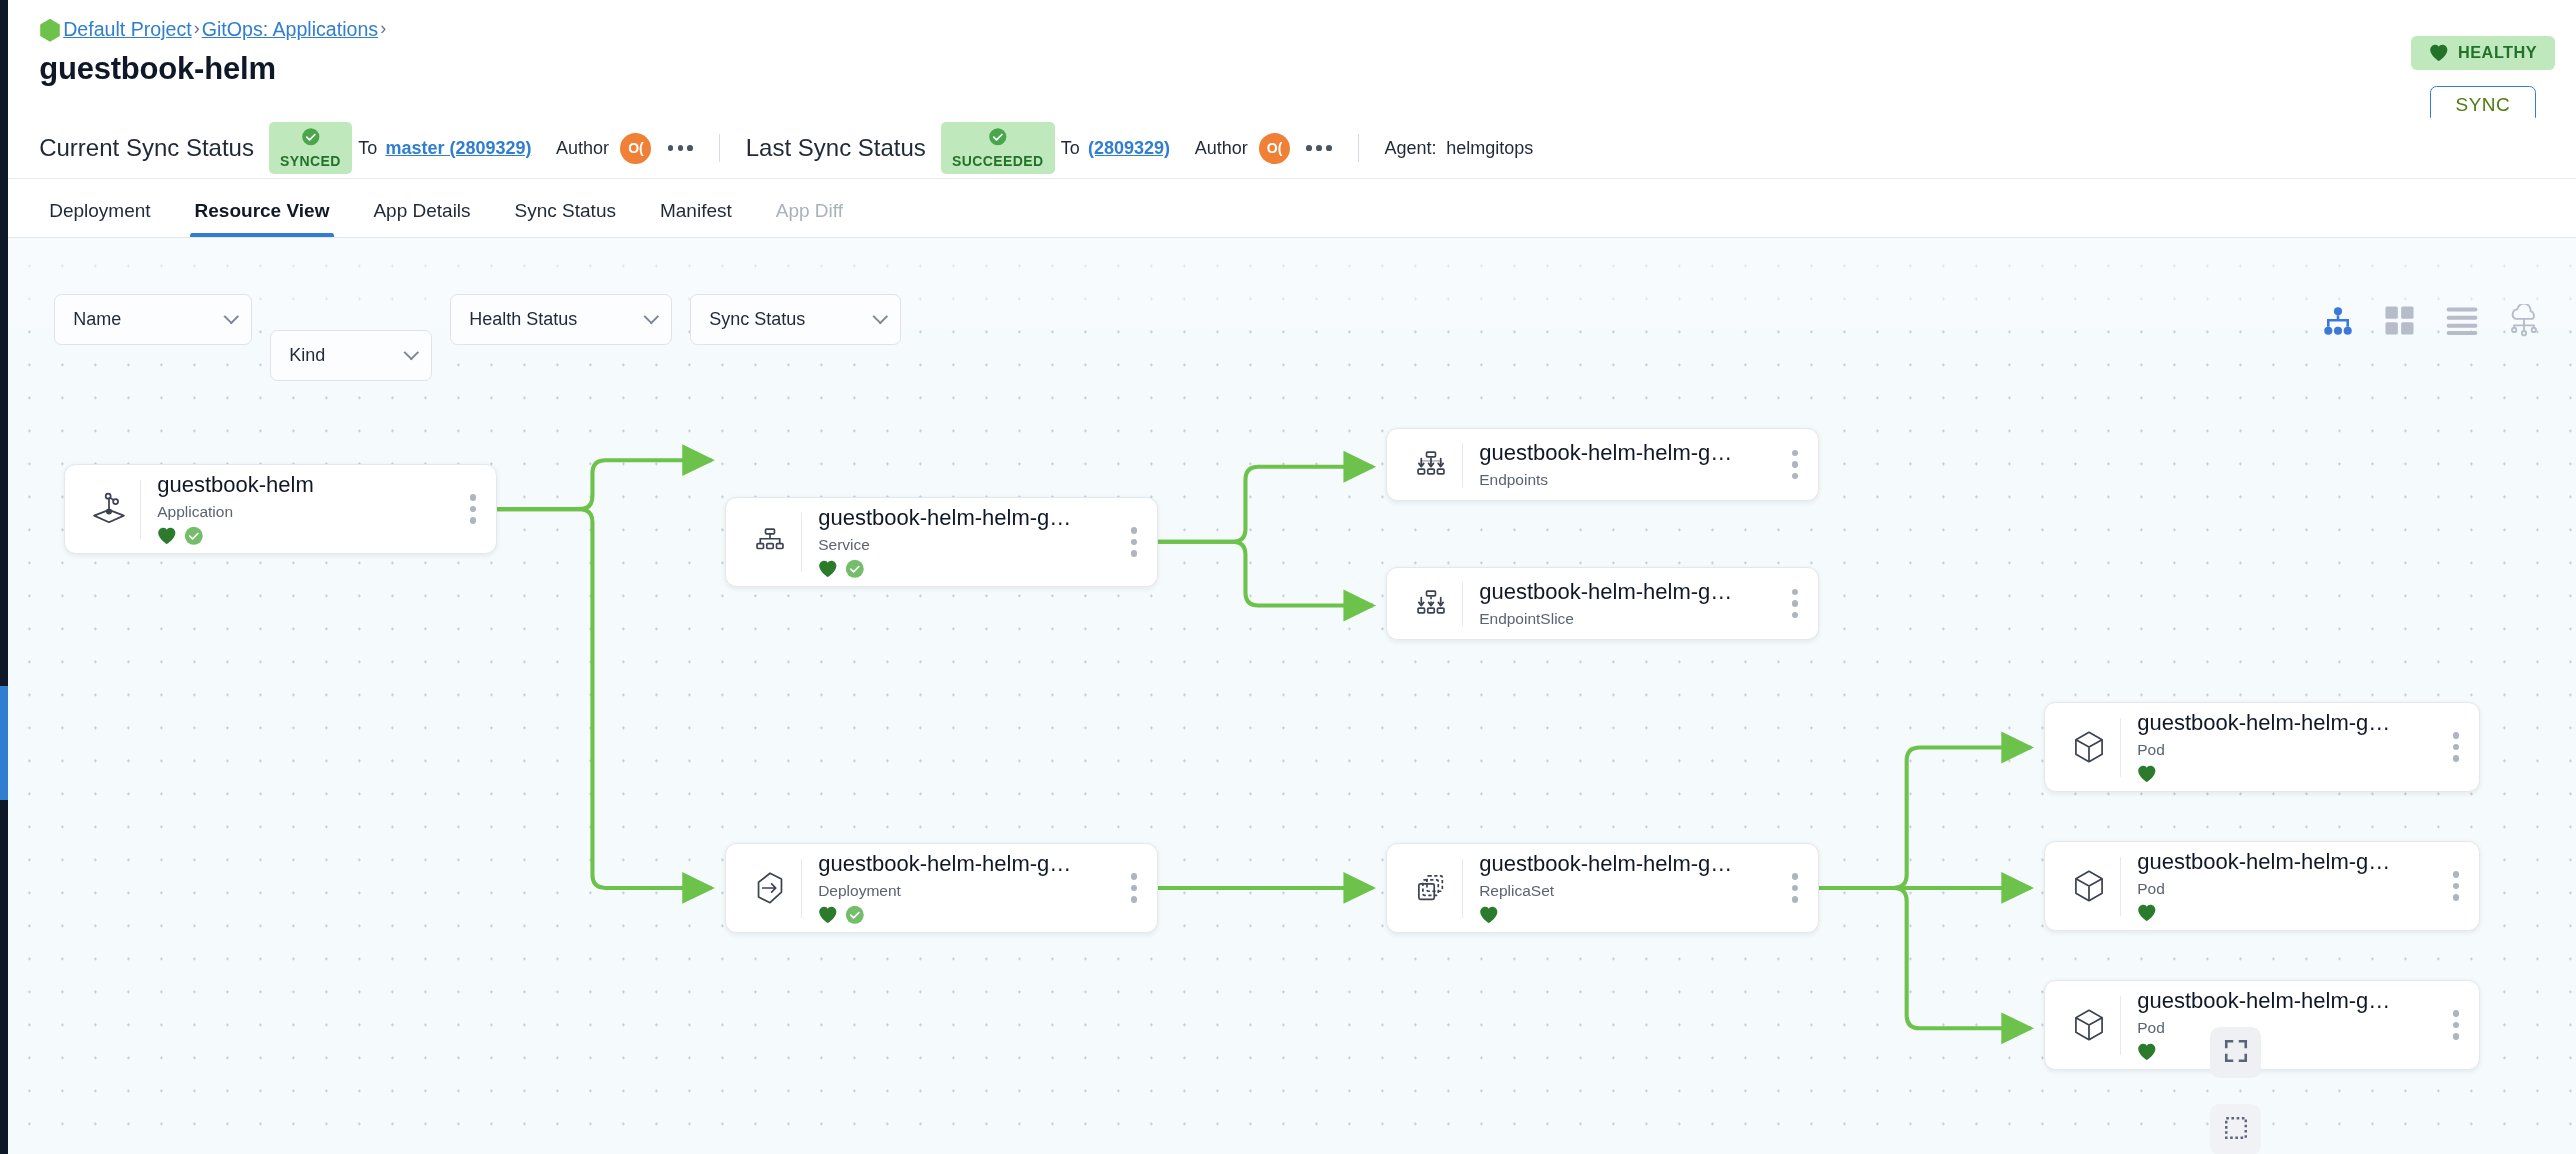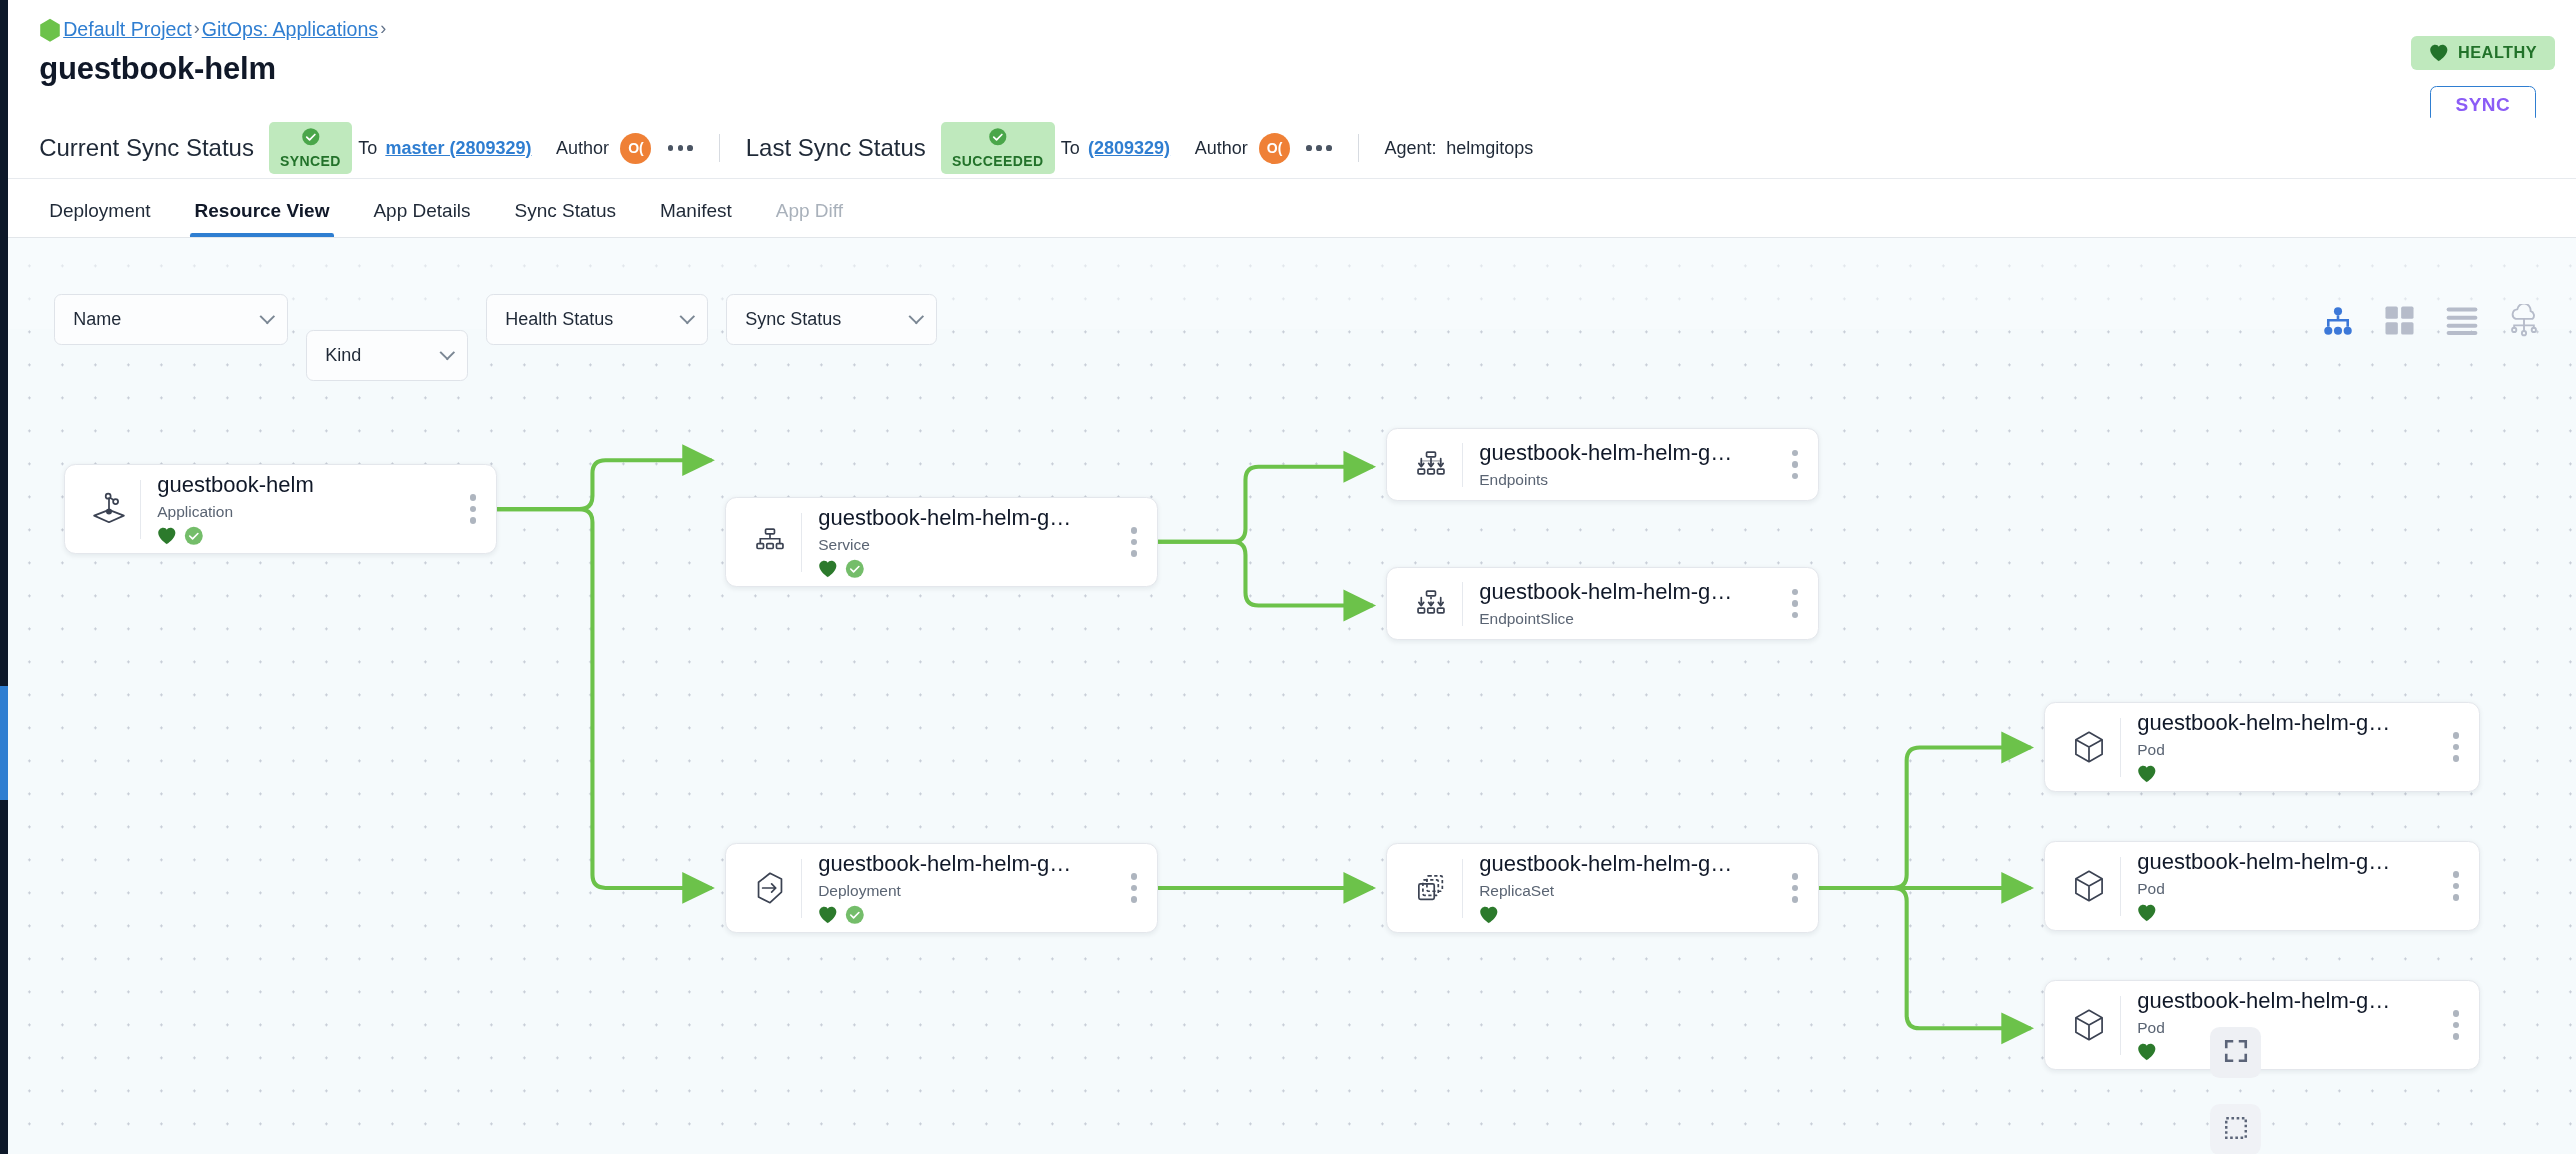--- a/index.html
+++ b/index.html
@@ -45,23 +45,23 @@
     position: absolute; right: 21px; top: 36px;
     display: flex; align-items: center; gap: 16.3px; flex-direction: column;
   }
   #health-badge {
     display: flex; align-items: center; gap: 9.8px;
     background: #bfe9bd; color: #22722a;
     border-radius: 5.7px; padding: 7.3px 18px;
     font-size: 16.3px; font-weight: bold; letter-spacing: 0.5px;
   }
   #sync-button {
-    border: 1.6px solid #2f7ed1; color: #8b5cf6; background: #fff;
+    border: 1.6px solid #2f7ed1; color: #4d7c0f; background: #fff;
     border-radius: 6.5px; padding: 7.3px 24.5px;
-    font-size: 19px; font-weight: bold; letter-spacing: 0.5px;
+    font-size: 19px; font-weight: normal; letter-spacing: 0.5px;
     cursor: pointer; font-family: inherit;
   }
   #header-kebab { display: flex; flex-direction: column; gap: 4.1px; padding: 4.9px; cursor: pointer; }
   #header-kebab i { width: 5.7px; height: 5.7px; border-radius: 50%; background: #9aa4b2; display: block; }
 
   
   #statusbar {
     position: absolute; left: 8.2px; top: 118px; width: 2568px; height: 61px;
     background: #ffffff; border-bottom: 0.8px solid #e7eaee;
     display: flex; align-items: center; padding-left: 31px; gap: 0;
@@ -125,21 +125,21 @@
   .filter {
     background: #fcfdfe; border: 0.8px solid #dfe3e9; border-radius: 7.3px;
     height: 51px; display: flex; align-items: center; justify-content: space-between;
     padding: 0 14.7px 0 18px; cursor: pointer;
   }
   .filter .fl { font-size: 18px; color: #1f2937; white-space: nowrap; }
   .chev {
     width: 10.6px; height: 10.6px; border-right: 2px solid #7b8794; border-bottom: 2px solid #7b8794;
     transform: rotate(45deg); margin-left: 23px; margin-top: -5.7px; flex: none;
   }
-  #f-name { width: 234px; }
+  #f-name { width: 198px; }
   #f-kind { width: 162px; margin-top: 36px; }
   #f-health { width: 222px; }
   #f-sync { width: 211px; }
 
   #view-toggles {
     position: absolute; right: 33px; top: 300px;
     display: flex; align-items: center; gap: 23px; z-index: 20;
   }
   .vt { width: 39px; height: 39px; display: flex; align-items: center; justify-content: center; cursor: pointer; }
 

